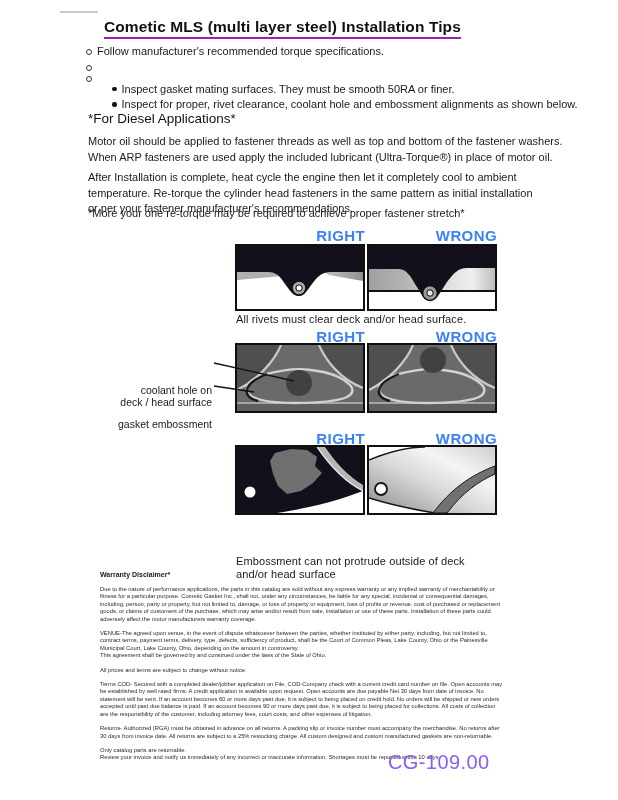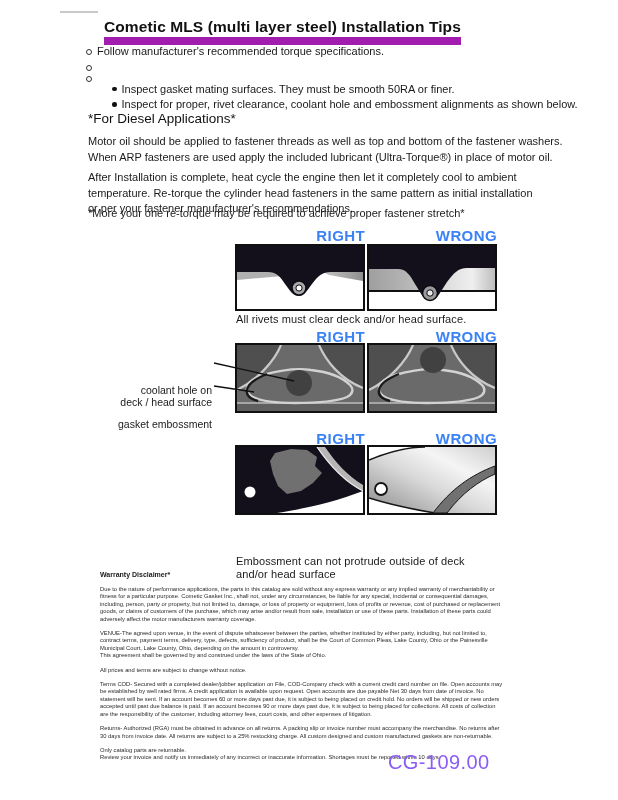--- a/index.html
+++ b/index.html
@@ -4,21 +4,21 @@
 <style>
   html,body{margin:0;padding:0;background:#ffffff;}
   .page{position:relative;width:618px;height:800px;background:#ffffff;overflow:hidden;
         font-family:"Liberation Sans",sans-serif;color:#1a1a1a;}
   .abs{position:absolute;}
   .preline{white-space:pre-line;}
 
   .crop-mark{left:60px;top:11px;width:38px;height:1.5px;background:#c9c9c9;}
 
   .doc-title{left:104px;top:18px;font-size:15.5px;font-weight:bold;color:#111;
-             border-bottom:8px solid #a21caf;padding-bottom:1px;letter-spacing:.1px;}
+             border-bottom:2px solid #a21caf;padding-bottom:1px;letter-spacing:.1px;}
 
   .bullets{left:86px;top:44px;width:512px;font-size:11px;line-height:15.5px;}
   .b-row{display:flex;align-items:flex-start;}
   .b-dot{flex:0 0 auto;width:4px;height:4px;border:1px solid #333;border-radius:50%;
          margin:5px 5px 0 0;}
   .b-sub{margin-left:26px;}
   .b-dot-filled{flex:0 0 auto;width:4.5px;height:4.5px;background:#111;border-radius:50%;
          margin:5px 5px 0 0;}
 
   .diesel-heading{left:88px;top:111px;font-size:13.5px;font-weight:normal;color:#111;}

